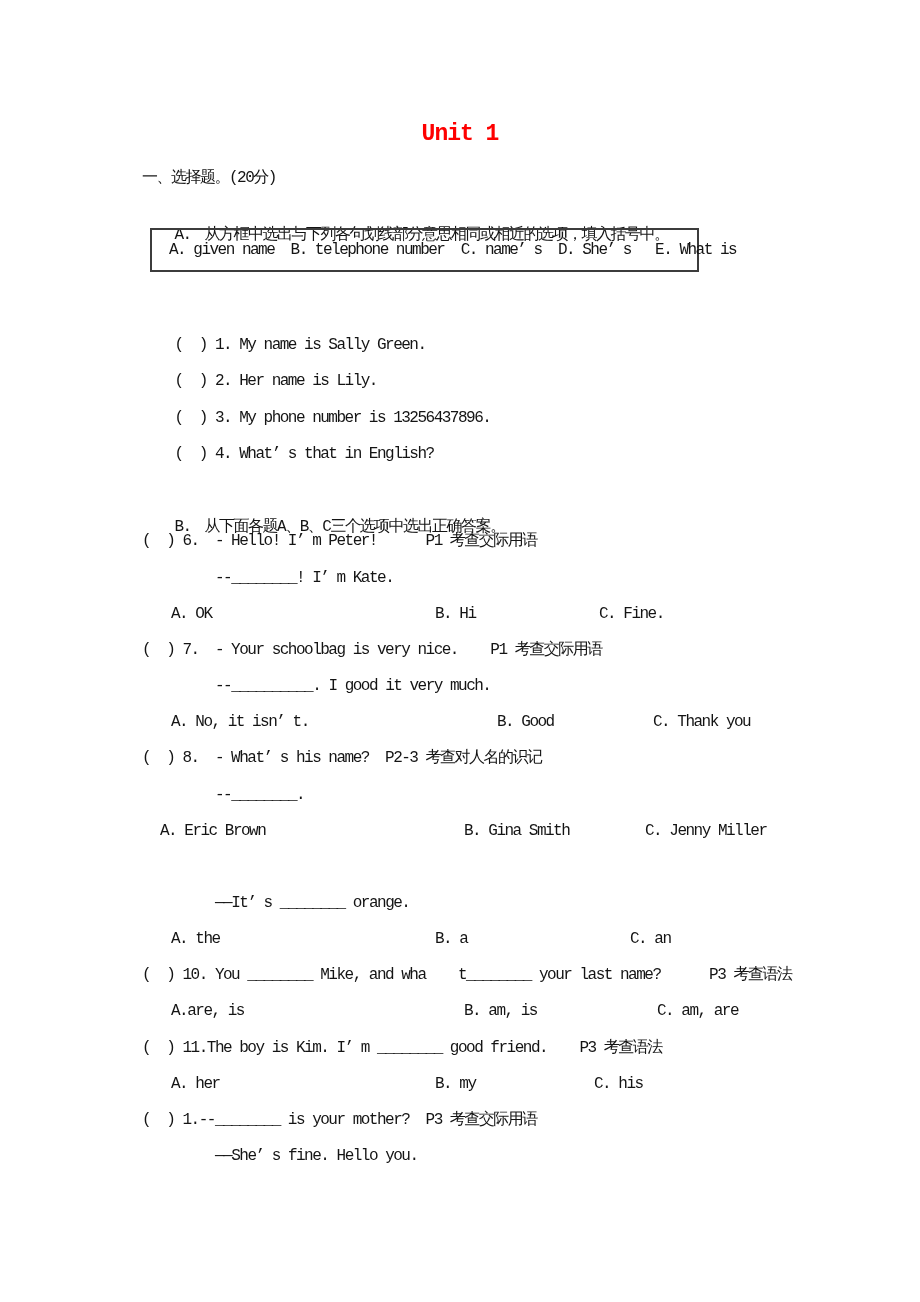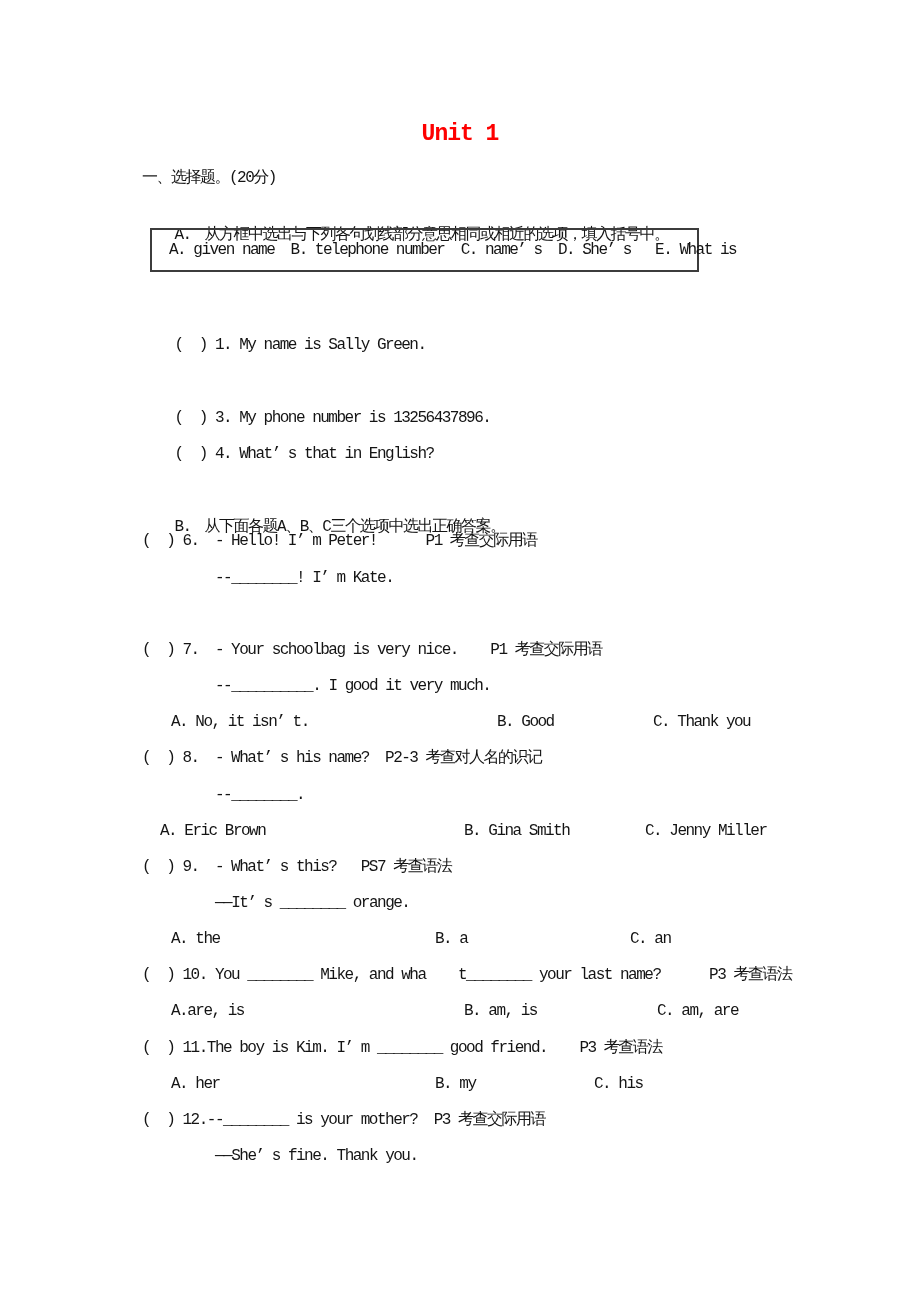--- a/index.html
+++ b/index.html
@@ -54,51 +54,58 @@
     <span>A.</span><span class="label-gap">从方框中选出与下列各句划线部分意思相同或相近的选项，填入括号中。</span>
   </div>
 
   <div class="optbox">
     <div class="optbox-text">A. given name  B. telephone number  C. name’ s  D. She’ s   E. What is</div>
   </div>
 
   <div class="ln" style="top:312px">
     <span>(  ) 1. My </span><span class="u">name is </span><span>Sally Green.</span>
   </div>
+  <div class="ln" style="top:348px">
+    <span>(  ) 2. </span><span class="u">Her name is</span><span> Lily.</span>
+  </div>
   <div class="ln" style="top:385px">
     <span>(  ) 3. My </span><span class="u">phone number</span><span> is 13256437896.</span>
   </div>
   <div class="ln" style="top:421px">
     <span>(  ) 4. </span><span class="u">What’ s</span><span> that in English?</span>
   </div>
 
   <div class="ln" style="top:494px">
     <span>B.</span><span class="label-gap">从下面各题A、B、C三个选项中选出正确答案。</span>
   </div>
 
   <div class="ln" style="top:530px">(  ) 6.  - Hello! I’ m Peter!      P1 考查交际用语</div>
   <div class="ln reply" style="top:567px">--________! I’ m Kate.</div>
+  <div class="opts" style="top:603px">
+    <span class="opt" style="left:171px">A. OK</span>
+    <span class="opt" style="left:435px">B. Hi</span>
+    <span class="opt" style="left:599px">C. Fine.</span>
+  </div>
 
   <div class="ln" style="top:639px">(  ) 7.  - Your schoolbag is very nice.    P1 考查交际用语</div>
   <div class="ln reply" style="top:675px">--__________. I good it very much.</div>
   <div class="opts" style="top:711px">
     <span class="opt" style="left:171px">A. No, it isn’ t.</span>
     <span class="opt" style="left:497px">B. Good</span>
     <span class="opt" style="left:653px">C. Thank you</span>
   </div>
 
   <div class="ln" style="top:747px">(  ) 8.  - What’ s his name?  P2-3 考查对人名的识记</div>
   <div class="ln reply" style="top:784px">--________.</div>
   <div class="opts" style="top:820px">
     <span class="opt" style="left:160px">A. Eric Brown</span>
     <span class="opt" style="left:464px">B. Gina Smith</span>
     <span class="opt" style="left:645px">C. Jenny Miller</span>
   </div>
 
-  <div class="ln" style="top:856px">(  ) 9.  - What’ s this?   PS7 考查语法</div>
   <div class="ln reply" style="top:892px">——It’ s ________ orange.</div>
   <div class="opts" style="top:928px">
     <span class="opt" style="left:171px">A. the</span>
     <span class="opt" style="left:435px">B. a</span>
     <span class="opt" style="left:630px">C. an</span>
   </div>
 
   <div class="ln" style="top:964px">(  ) 10. You ________ Mike, and wha    t________ your last name?      P3 考查语法</div>
   <div class="opts" style="top:1000px">
     <span class="opt" style="left:171px">A.are, is</span>
@@ -106,16 +113,16 @@
     <span class="opt" style="left:657px">C. am, are</span>
   </div>
 
   <div class="ln" style="top:1037px">(  ) 11.The boy is Kim. I’ m ________ good friend.    P3 考查语法</div>
   <div class="opts" style="top:1073px">
     <span class="opt" style="left:171px">A. her</span>
     <span class="opt" style="left:435px">B. my</span>
     <span class="opt" style="left:594px">C. his</span>
   </div>
 
-  <div class="ln" style="top:1109px">(  ) 12.--________ is your mother?  P3 考查交际用语</div>
-  <div class="ln reply" style="top:1145px">——She’ s fine. Thank you.</div>
+  <div class="ln" style="top:1109px">(  ) 1.--________ is your mother?  P3 考查交际用语</div>
+  <div class="ln reply" style="top:1145px">——She’ s fine. Hello you.</div>
 
 </div>
 
 </body></html>

